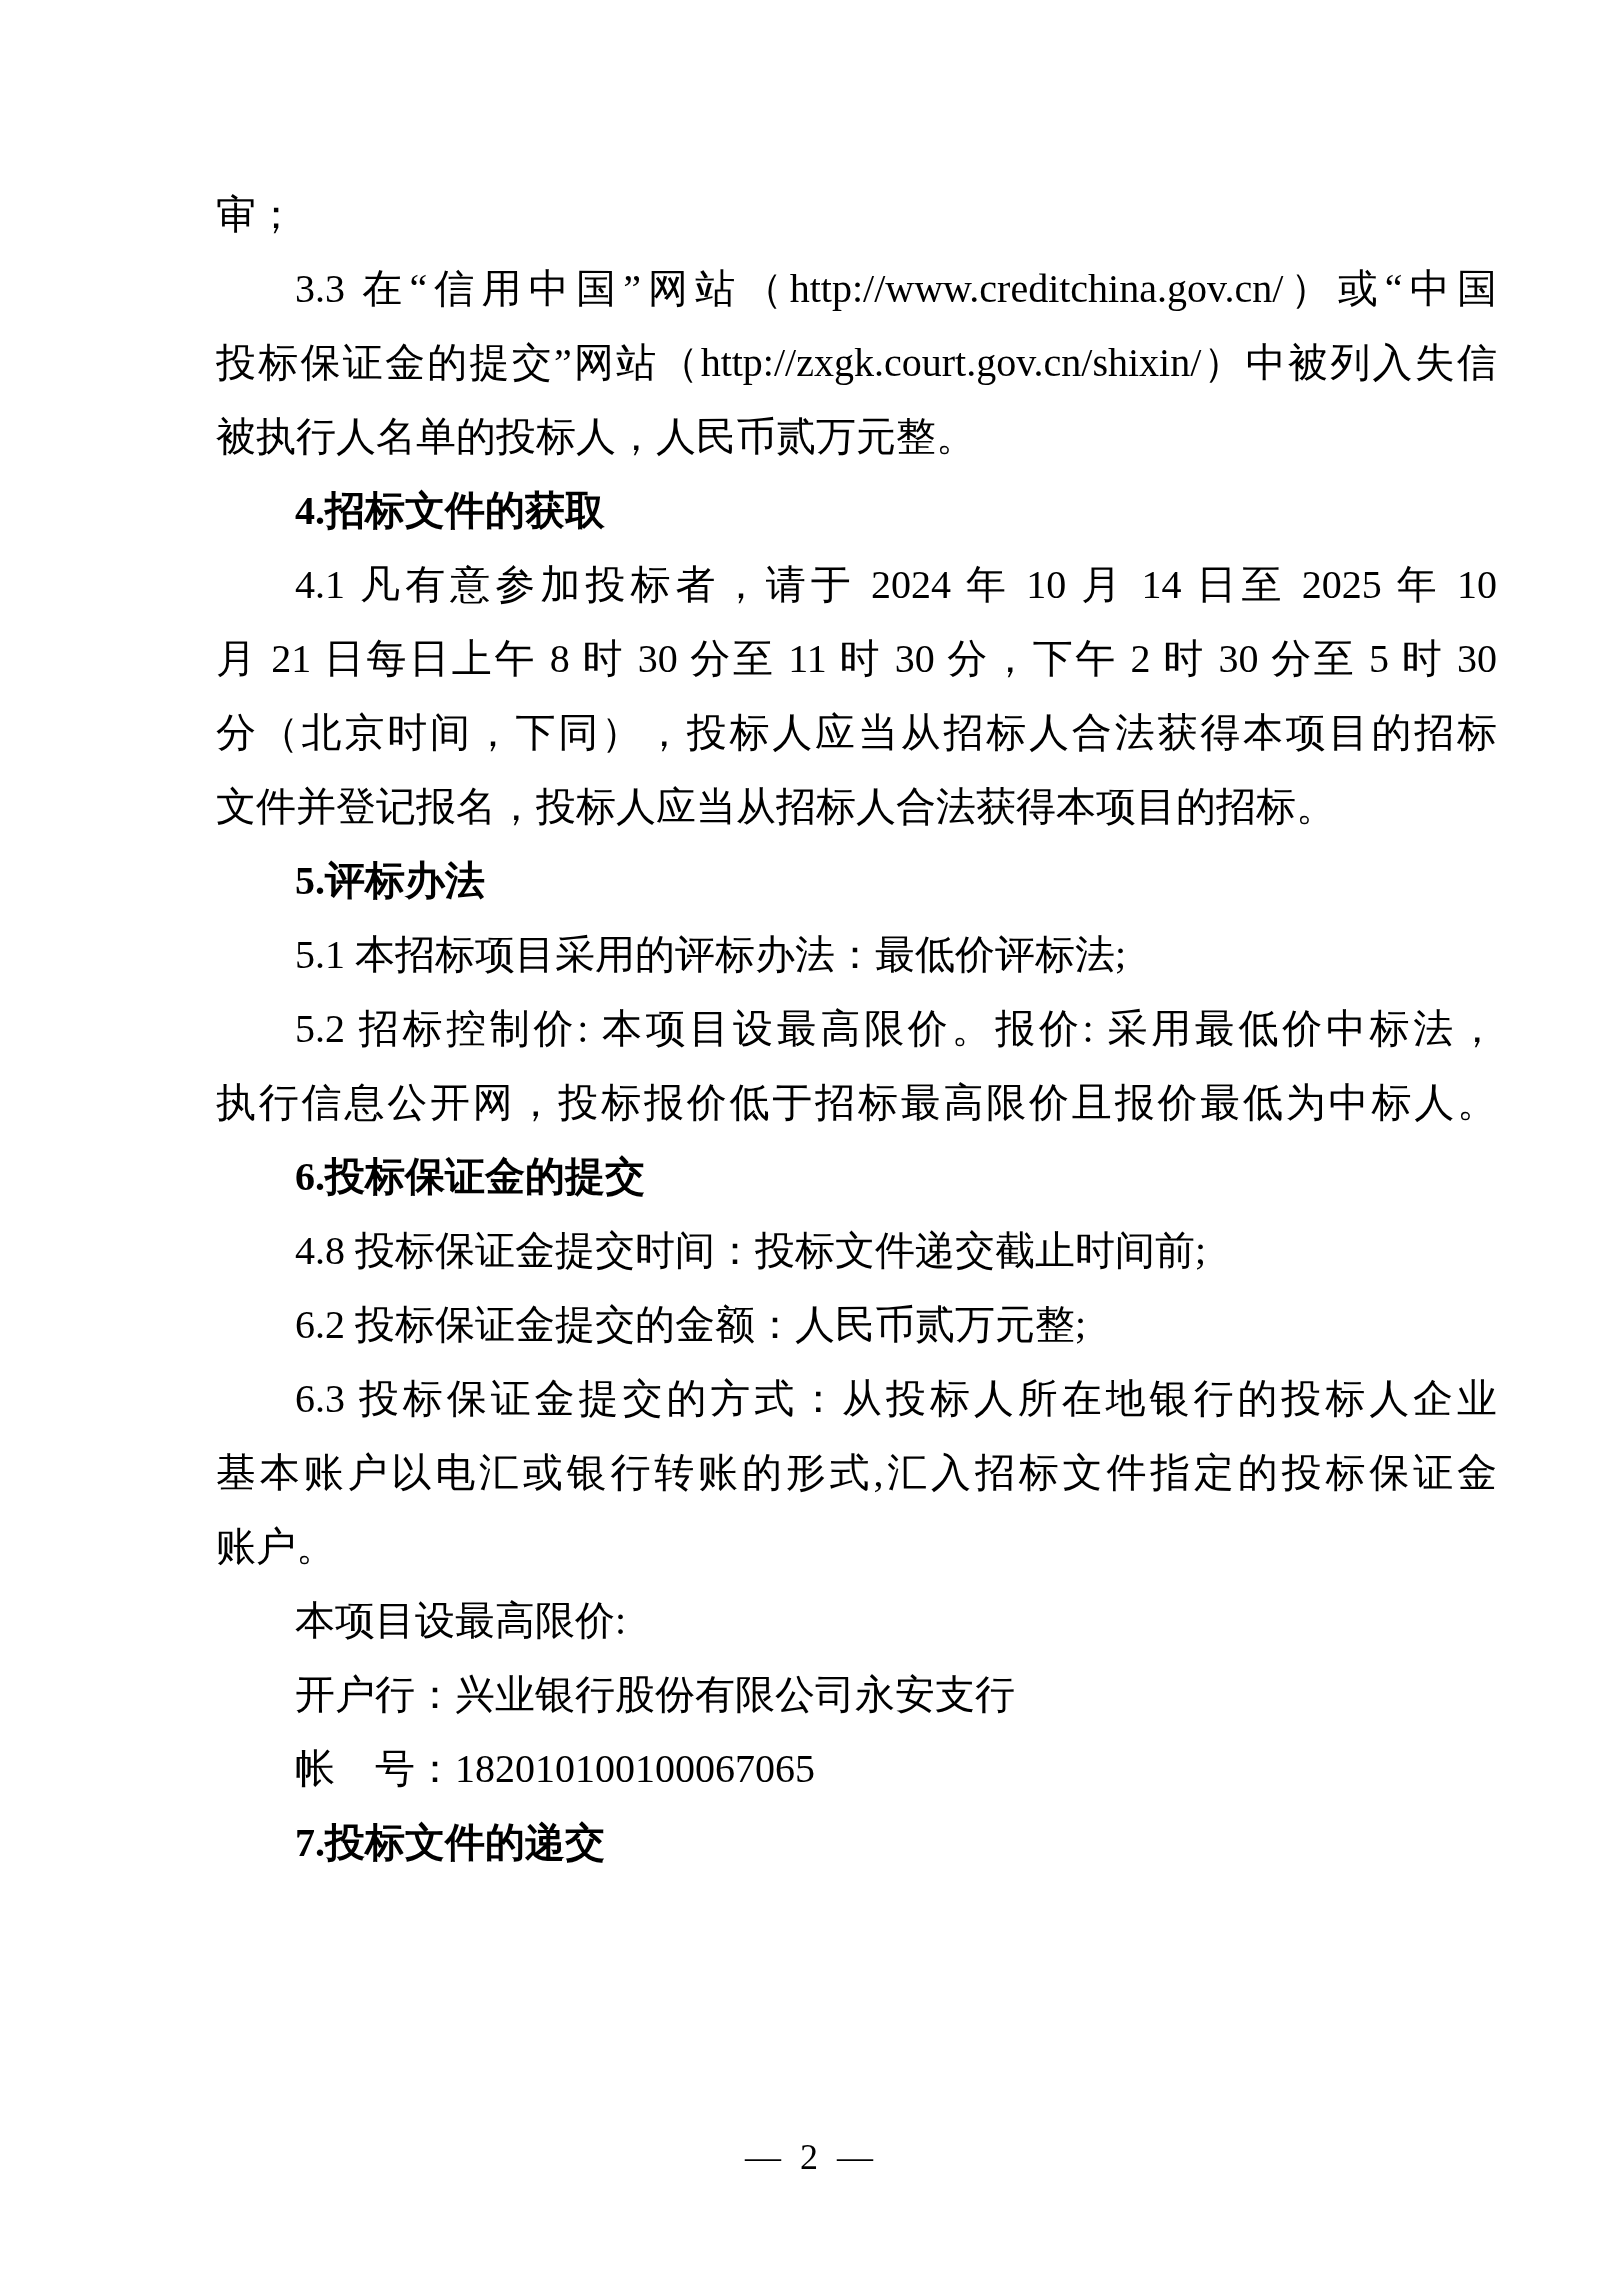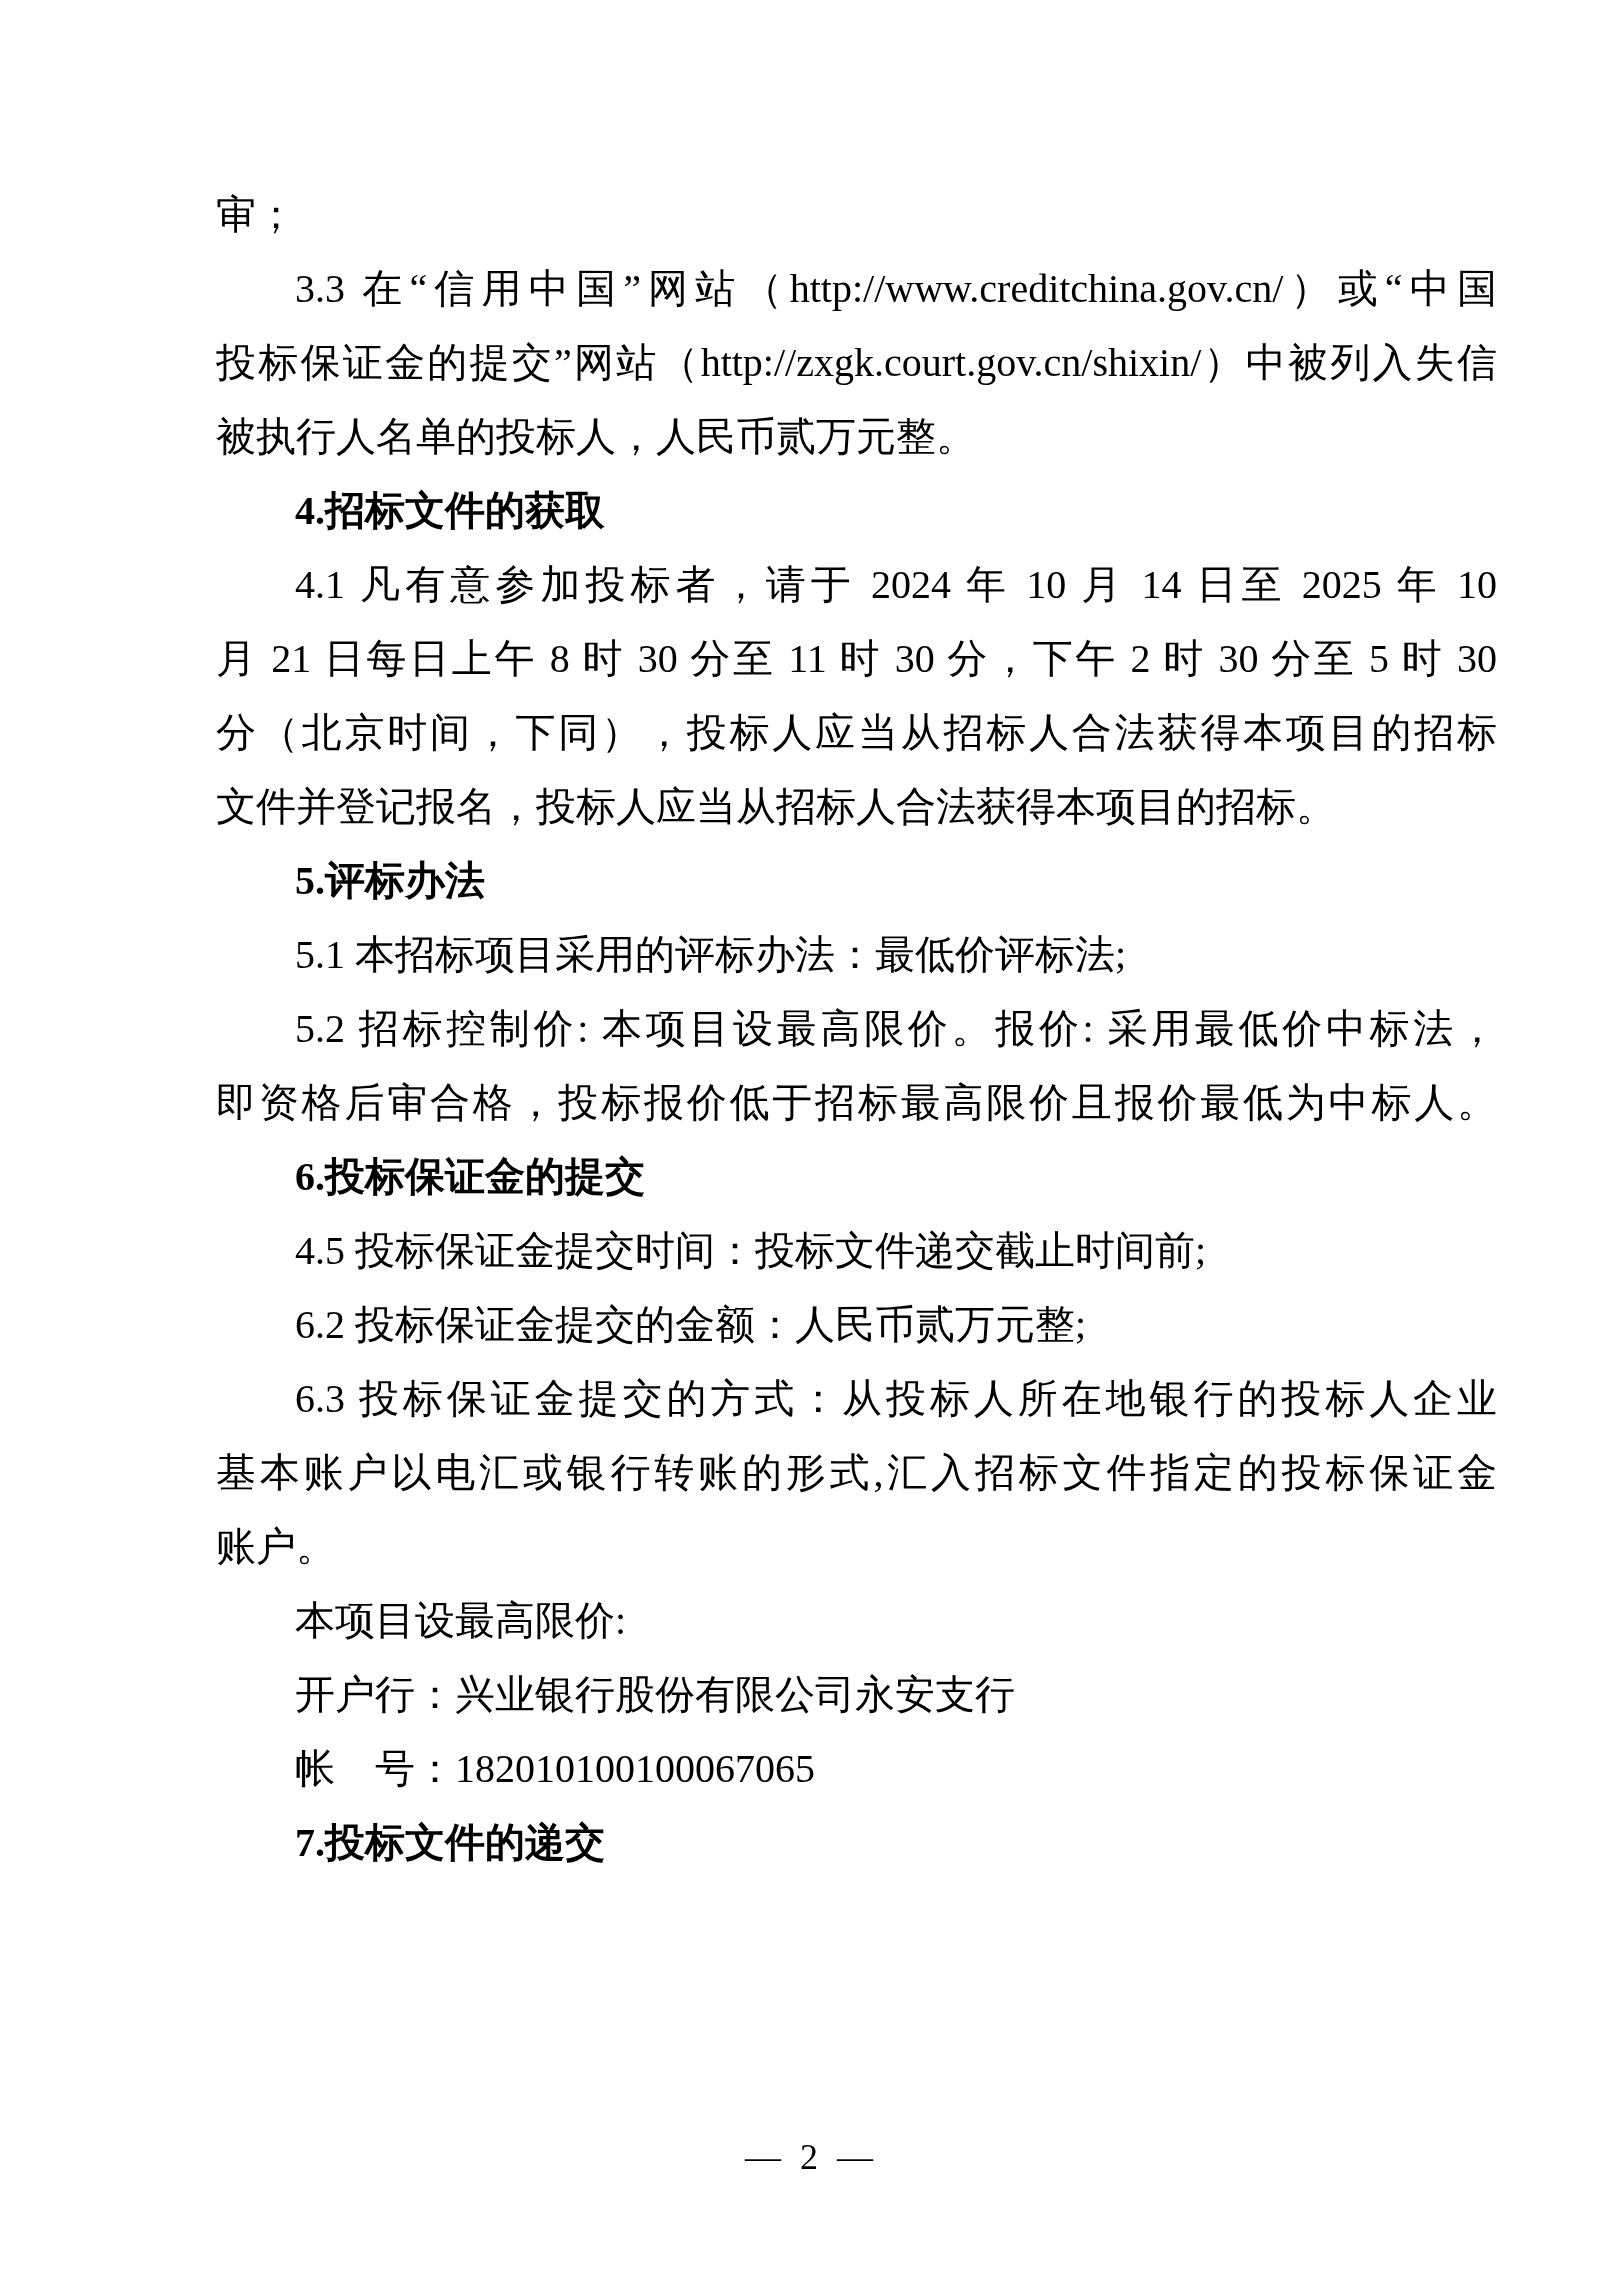--- a/index.html
+++ b/index.html
@@ -53,23 +53,23 @@
     <div class="ln fill">投标保证金的提交”网站（http://zxgk.court.gov.cn/shixin/）中被列入失信</div>
     <div class="ln">被执行人名单的投标人，人民币贰万元整。</div>
     <div class="ln ind bold">4.招标文件的获取</div>
     <div class="ln ind fill">4.1 凡有意参加投标者，请于 2024 年 10 月 14 日至 2025 年 10</div>
     <div class="ln fill">月 21 日每日上午 8 时 30 分至 11 时 30 分，下午 2 时 30 分至 5 时 30</div>
     <div class="ln fill">分（北京时间，下同），投标人应当从招标人合法获得本项目的招标</div>
     <div class="ln">文件并登记报名，投标人应当从招标人合法获得本项目的招标。</div>
     <div class="ln ind bold">5.评标办法</div>
     <div class="ln ind">5.1 本招标项目采用的评标办法：最低价评标法;</div>
     <div class="ln ind fill">5.2 招标控制价: 本项目设最高限价。报价: 采用最低价中标法，</div>
-    <div class="ln fill">即资格后审合格，投标报价低于招标最高限价且报价最低为中标人。</div>
+    <div class="ln fill">执行信息公开网，投标报价低于招标最高限价且报价最低为中标人。</div>
     <div class="ln ind bold">6.投标保证金的提交</div>
-    <div class="ln ind">4.5 投标保证金提交时间：投标文件递交截止时间前;</div>
+    <div class="ln ind">4.8 投标保证金提交时间：投标文件递交截止时间前;</div>
     <div class="ln ind">6.2 投标保证金提交的金额：人民币贰万元整;</div>
     <div class="ln ind fill">6.3 投标保证金提交的方式：从投标人所在地银行的投标人企业</div>
     <div class="ln fill">基本账户以电汇或银行转账的形式,汇入招标文件指定的投标保证金</div>
     <div class="ln">账户。</div>
     <div class="ln ind">本项目设最高限价:</div>
     <div class="ln ind">开户行：兴业银行股份有限公司永安支行</div>
     <div class="ln ind">帐　号：182010100100067065</div>
     <div class="ln ind bold">7.投标文件的递交</div>
   </div>
   <div class="footer">— 2 —</div>

